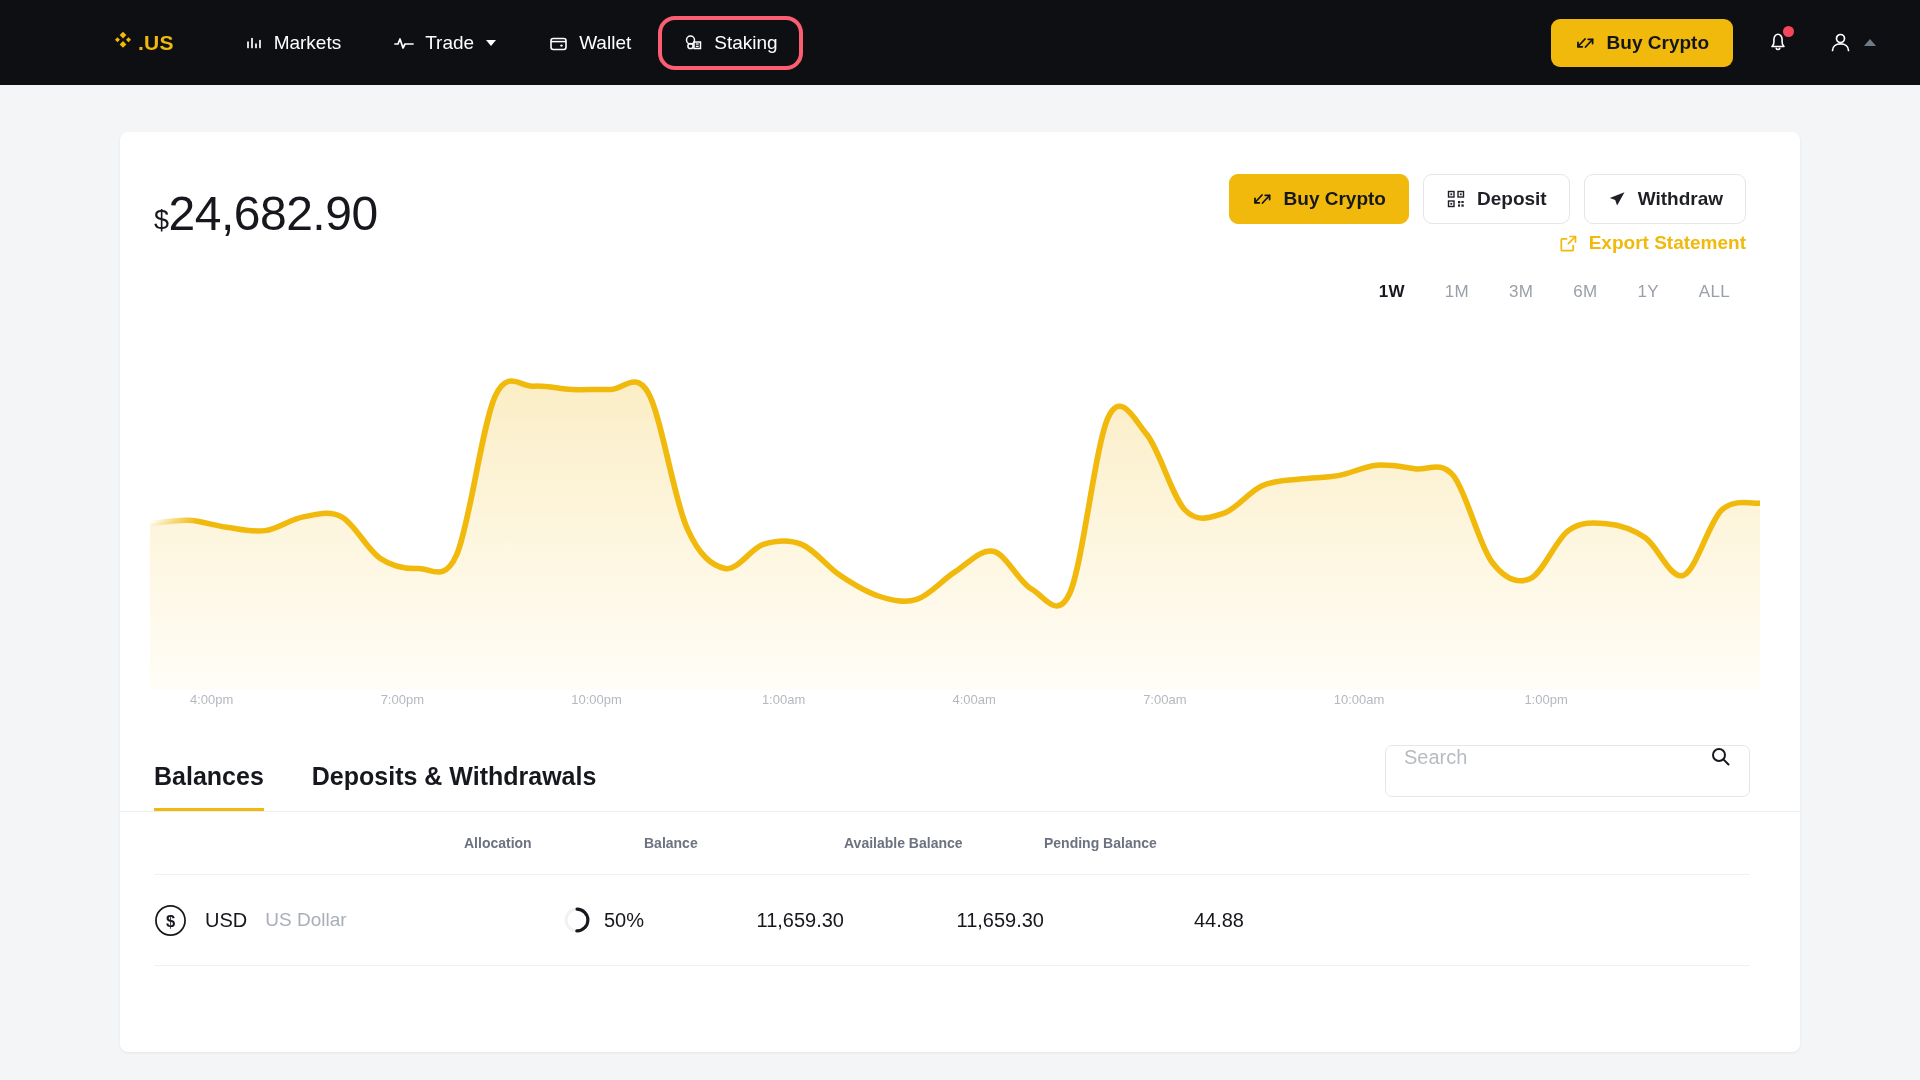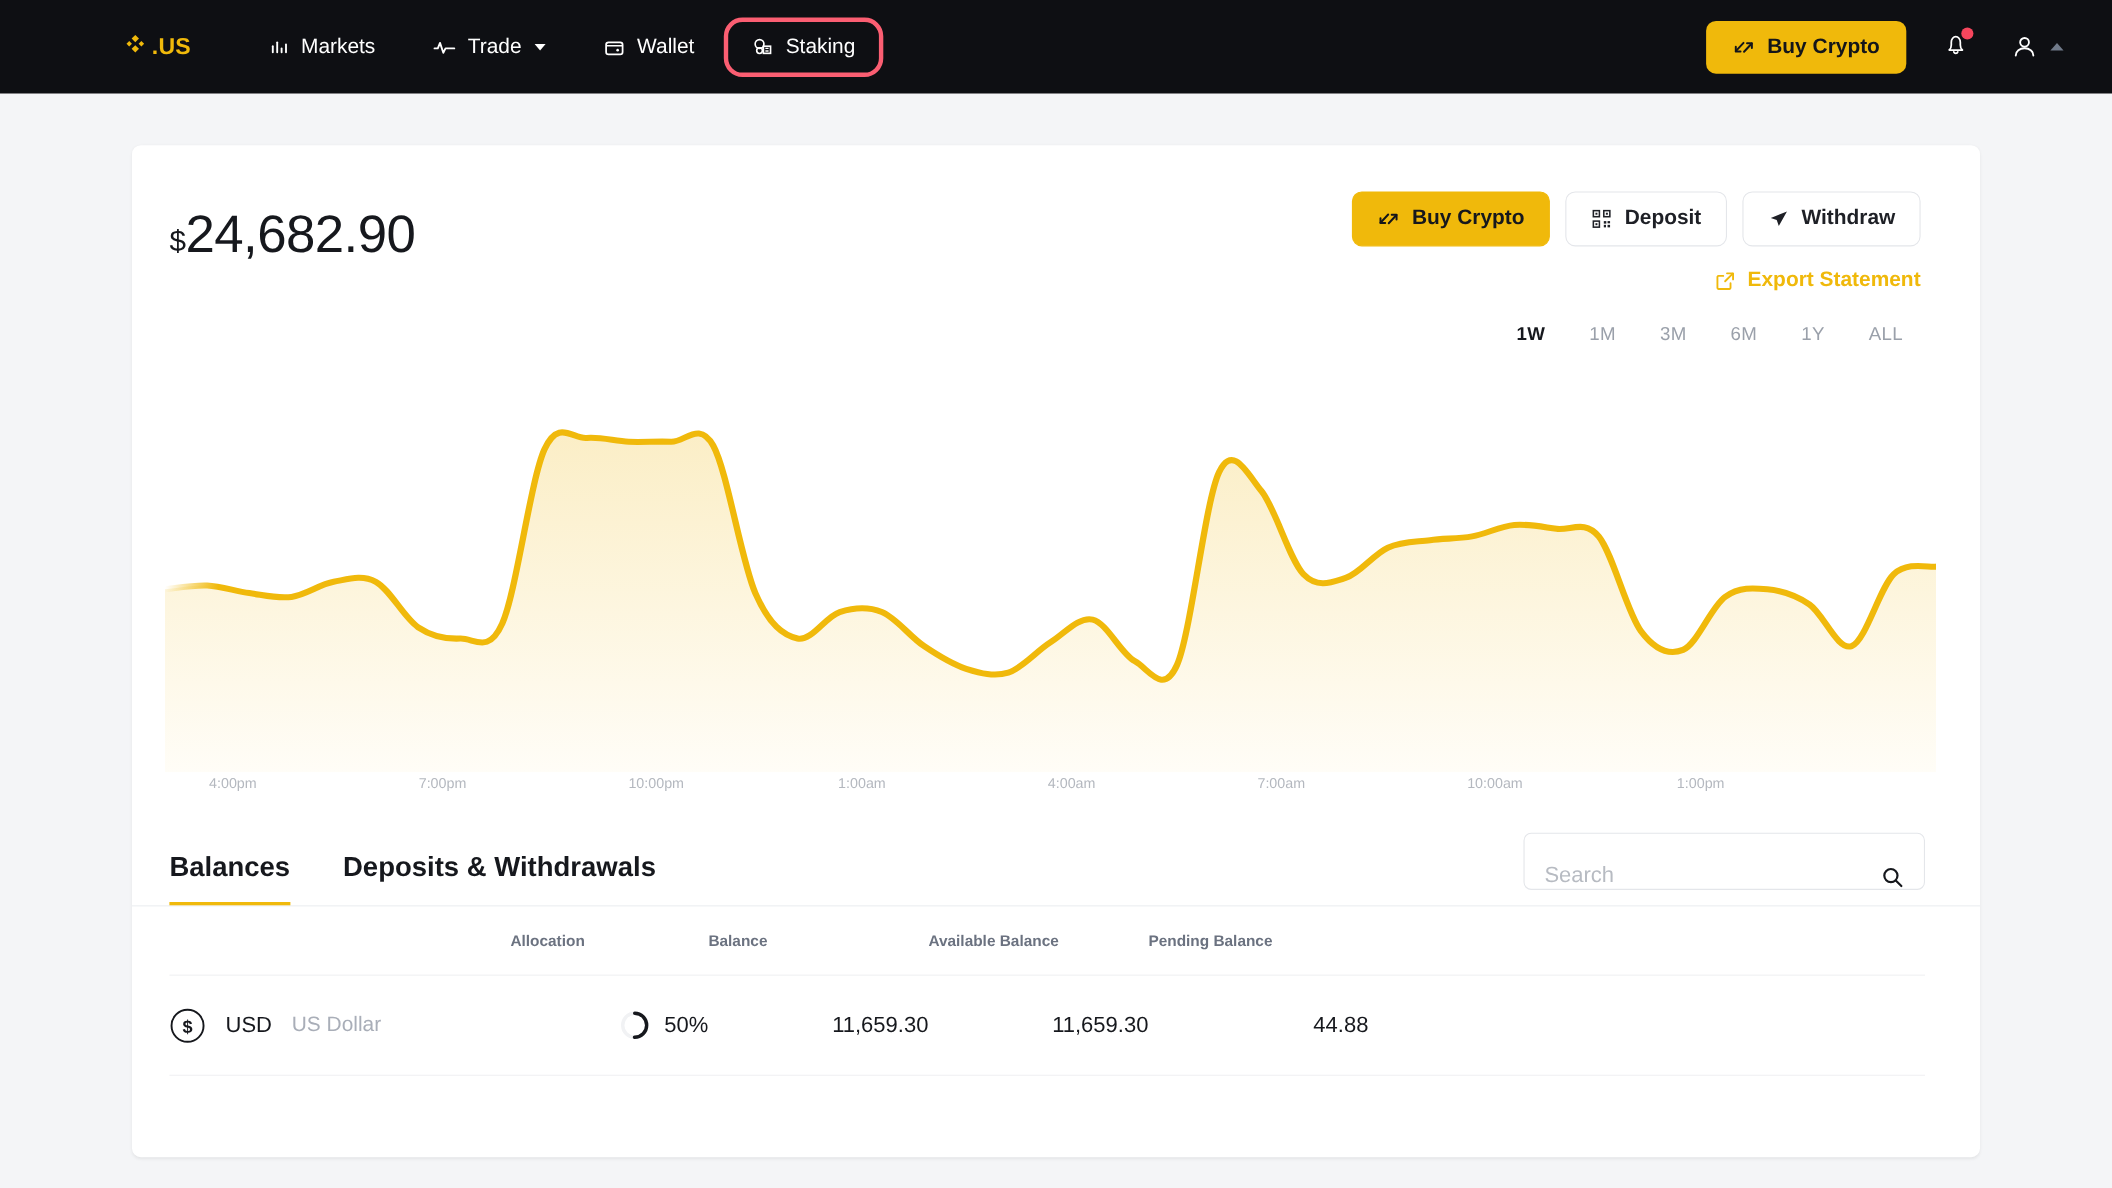--- a/index.html
+++ b/index.html
@@ -100,21 +100,21 @@
     display:flex; align-items:center; gap: 11px;
     font-size: 19px; font-weight: 600;
     padding: 13px 22px; border-radius: 9px;
     cursor: pointer; background: #fff;
     border: 1px solid #e4e6ea; color: #1e2026;
     font-family: "Liberation Sans", sans-serif;
     white-space: nowrap;
   }
   .btn.primary { background: #f0b90b; border-color: #f0b90b; color: #16181d; }
   .export-link {
-    margin-top: 20px;
+    margin-top: 8px;
     display: flex; align-items: center; gap: 11px;
     color: #f0b90b; font-size: 19px; font-weight: 700;
     cursor: pointer;
   }
 
   
   .ranges {
     display: flex; gap: 0; justify-content: flex-end;
     padding: 22px 50px 0 0;
   }
@@ -140,21 +140,21 @@
     border-bottom: 1px solid #eceef1;
   }
   .tabs { display: flex; gap: 0; }
   .tab {
     font-size: 25px; color: #16181d; padding: 0 0 17px 0;
     margin-right: 48px; cursor: pointer; font-weight: 700;
     border-bottom: 3px solid transparent;
   }
   .tab.active { font-weight: 700; border-bottom-color: #f0b90b; }
   .search-box {
-    display:flex; align-items:flex-end; gap: 8px;
+    display:flex; align-items:flex-start; gap: 8px;
     border: 1px solid #e4e6ea; border-radius: 7px;
     padding: 0 18px; height: 52px; width: 365px;
     margin-bottom: 14px; background:#fff;
   }
   .search-box input {
     flex: 1; border: none; outline: none;
     font-size: 20px; color: #16181d;
     font-family: "Liberation Sans", sans-serif;
     background: transparent;
   }

